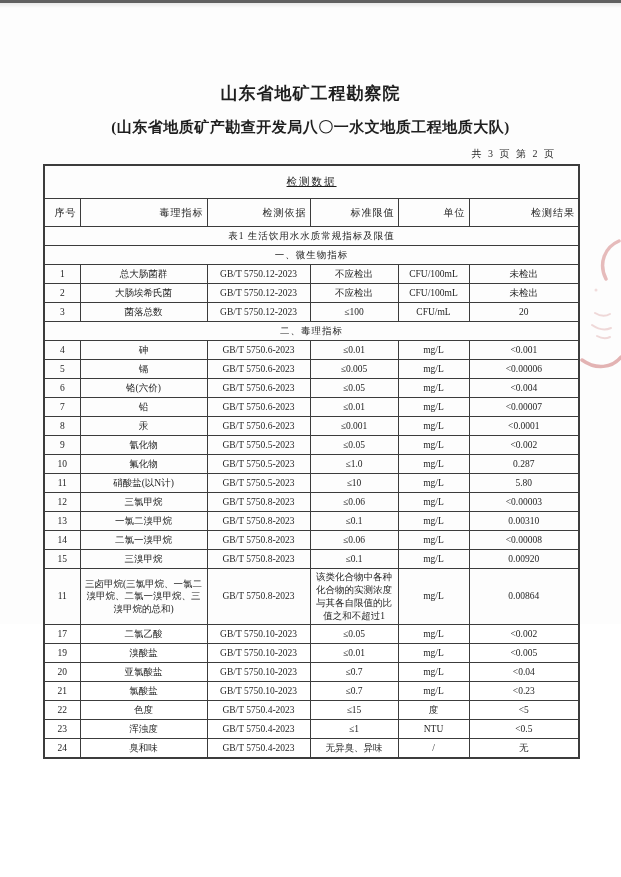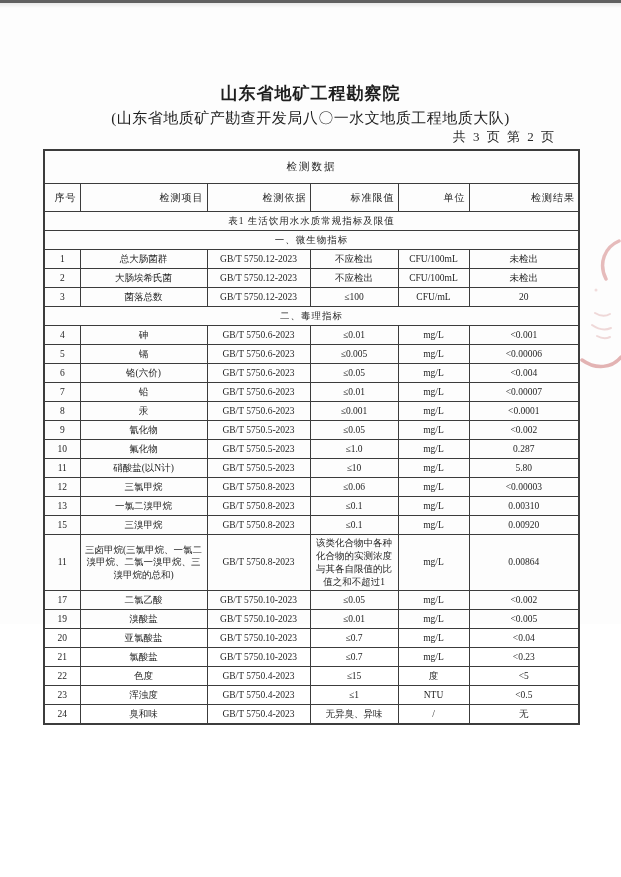--- a/index.html
+++ b/index.html
@@ -25,46 +25,46 @@
   }
   .content{
     position:relative;
     padding:84px 43px 0 43px;
   }
   .title{
     font-size:17px;font-weight:bold;text-align:center;
     letter-spacing:1px;line-height:1.2;
   }
   .subtitle{
-    font-size:15px;font-weight:normal;text-align:center;
-    letter-spacing:.5px;margin-top:5px;line-height:1.25;
+    font-size:15px;font-weight:bold;text-align:center;
+    letter-spacing:.5px;margin-top:14px;line-height:1.25;
   }
   .page-note{
-    text-align:right;font-size:13px;color:#2a2a2a;
-    margin-bottom:3px;padding-right:22px;
+    text-align:right;font-size:10px;color:#2a2a2a;
+    margin-top:10px;margin-bottom:3px;padding-right:22px;
     letter-spacing:2px;
   }
   table.report{
     width:535px;
     border-collapse:collapse;
     border:2px solid #3c3c3c;
     table-layout:fixed;
     font-size:9.5px;
   }
   table.report td,table.report th{
     border:1px solid #3c3c3c;
     text-align:center;
     vertical-align:middle;
     padding:2px 3px;
     line-height:1.35;
     font-weight:normal;
     word-break:break-all;
   }
   tr.caption-row td{
-    height:28px;font-size:10.5px;letter-spacing:2px;
+    height:28px;font-size:10.5px;letter-spacing:2px;text-decoration:underline;
   }
   tr.head-row th{
     height:23px;font-size:10px;letter-spacing:1px;text-align:right;
   }
   td.section-cell{
     height:14px;letter-spacing:1px;
   }
   tr.data-row td{height:14px;}
   .stamp{
     position:absolute;top:233px;right:0;width:42px;height:140px;
@@ -91,21 +91,21 @@
         <col style="width:88px">
           <col style="width:71px">
           <col style="width:110px">
       </colgroup>
       <thead>
         <tr class="caption-row">
           <td colspan="6">检测数据</td>
         </tr>
         <tr class="head-row">
           <th>序号</th>
-          <th>检测项目</th>
+          <th>毒理指标</th>
           <th>检测依据</th>
           <th>标准限值</th>
           <th>单位</th>
           <th>检测结果</th>
         </tr>
       </thead>
       <tbody>
           <tr>
             <td colspan="6" class="section-cell">表1  生活饮用水水质常规指标及限值</td>
           </tr>
@@ -213,20 +213,28 @@
           </tr>
           <tr class="data-row">
             <td>13</td>
             <td>一氯二溴甲烷</td>
             <td>GB/T 5750.8-2023</td>
             <td>≤0.1</td>
             <td>mg/L</td>
             <td>0.00310</td>
           </tr>
           <tr class="data-row">
+            <td>14</td>
+            <td>二氯一溴甲烷</td>
+            <td>GB/T 5750.8-2023</td>
+            <td>≤0.06</td>
+            <td>mg/L</td>
+            <td>&lt;0.00008</td>
+          </tr>
+          <tr class="data-row">
             <td>15</td>
             <td>三溴甲烷</td>
             <td>GB/T 5750.8-2023</td>
             <td>≤0.1</td>
             <td>mg/L</td>
             <td>0.00920</td>
           </tr>
           <tr class="data-row">
             <td>11</td>
             <td>三卤甲烷(三氯甲烷、一氯二溴甲烷、二氯一溴甲烷、三溴甲烷的总和)</td>

